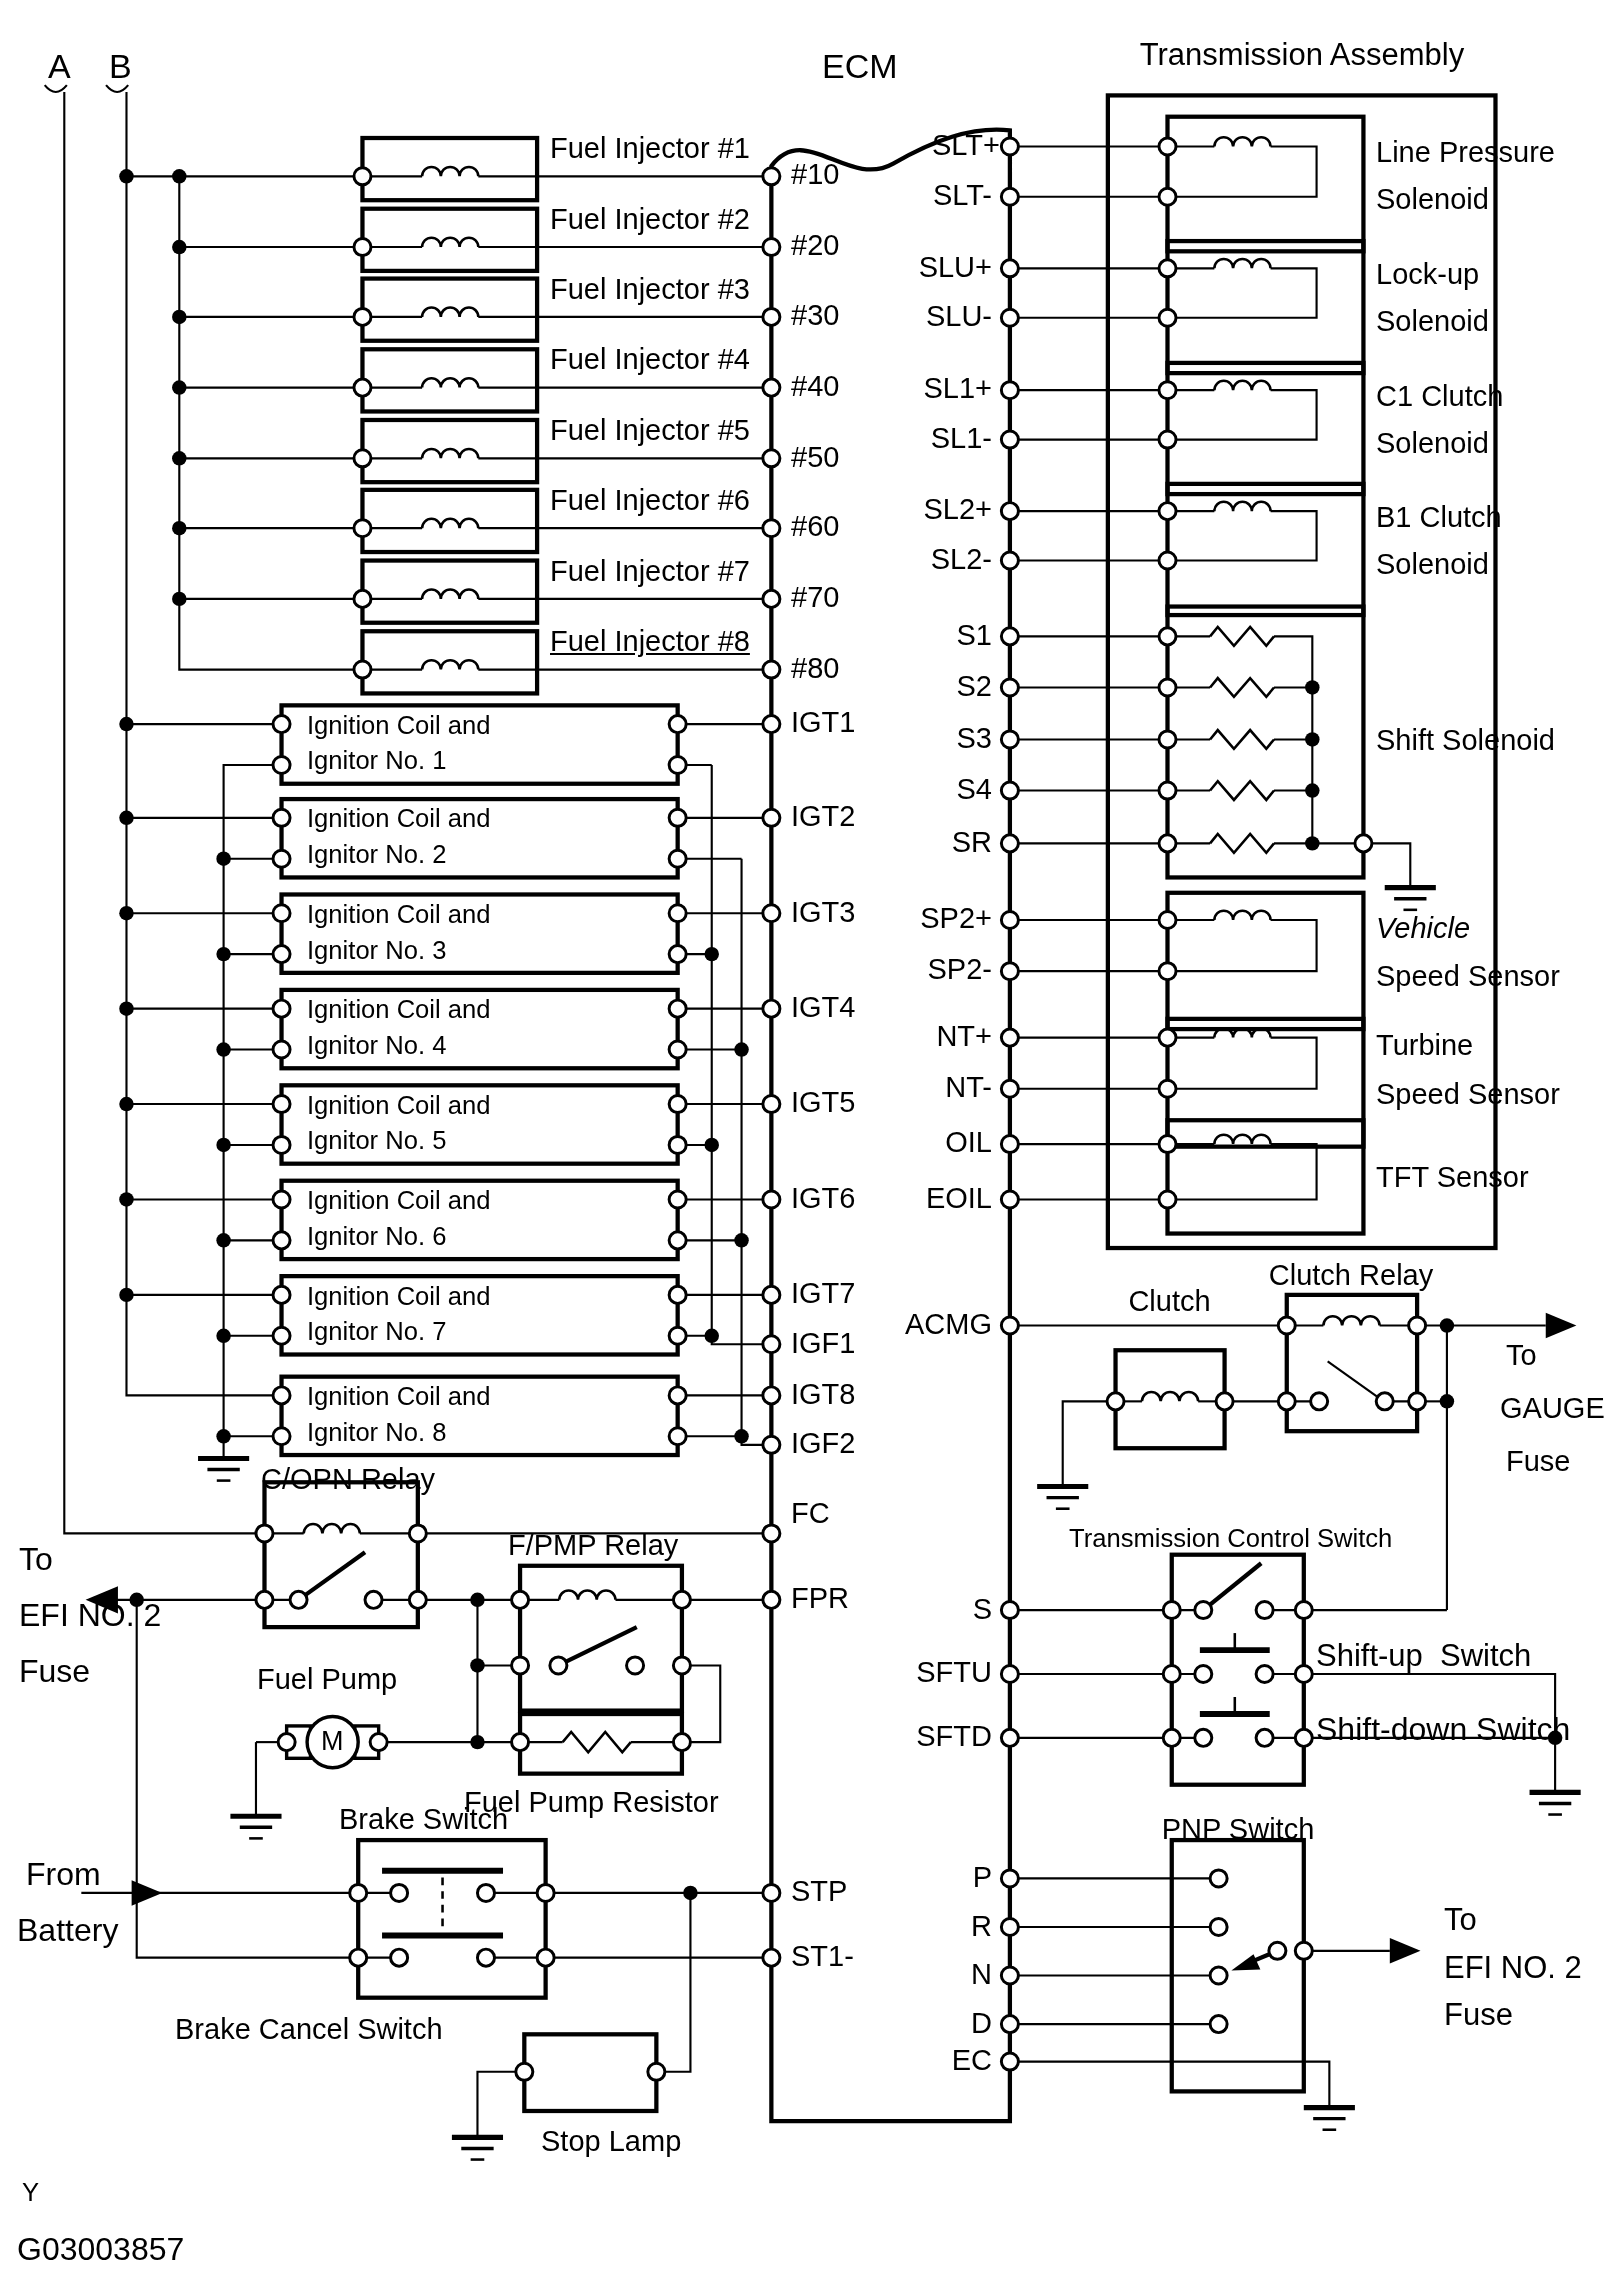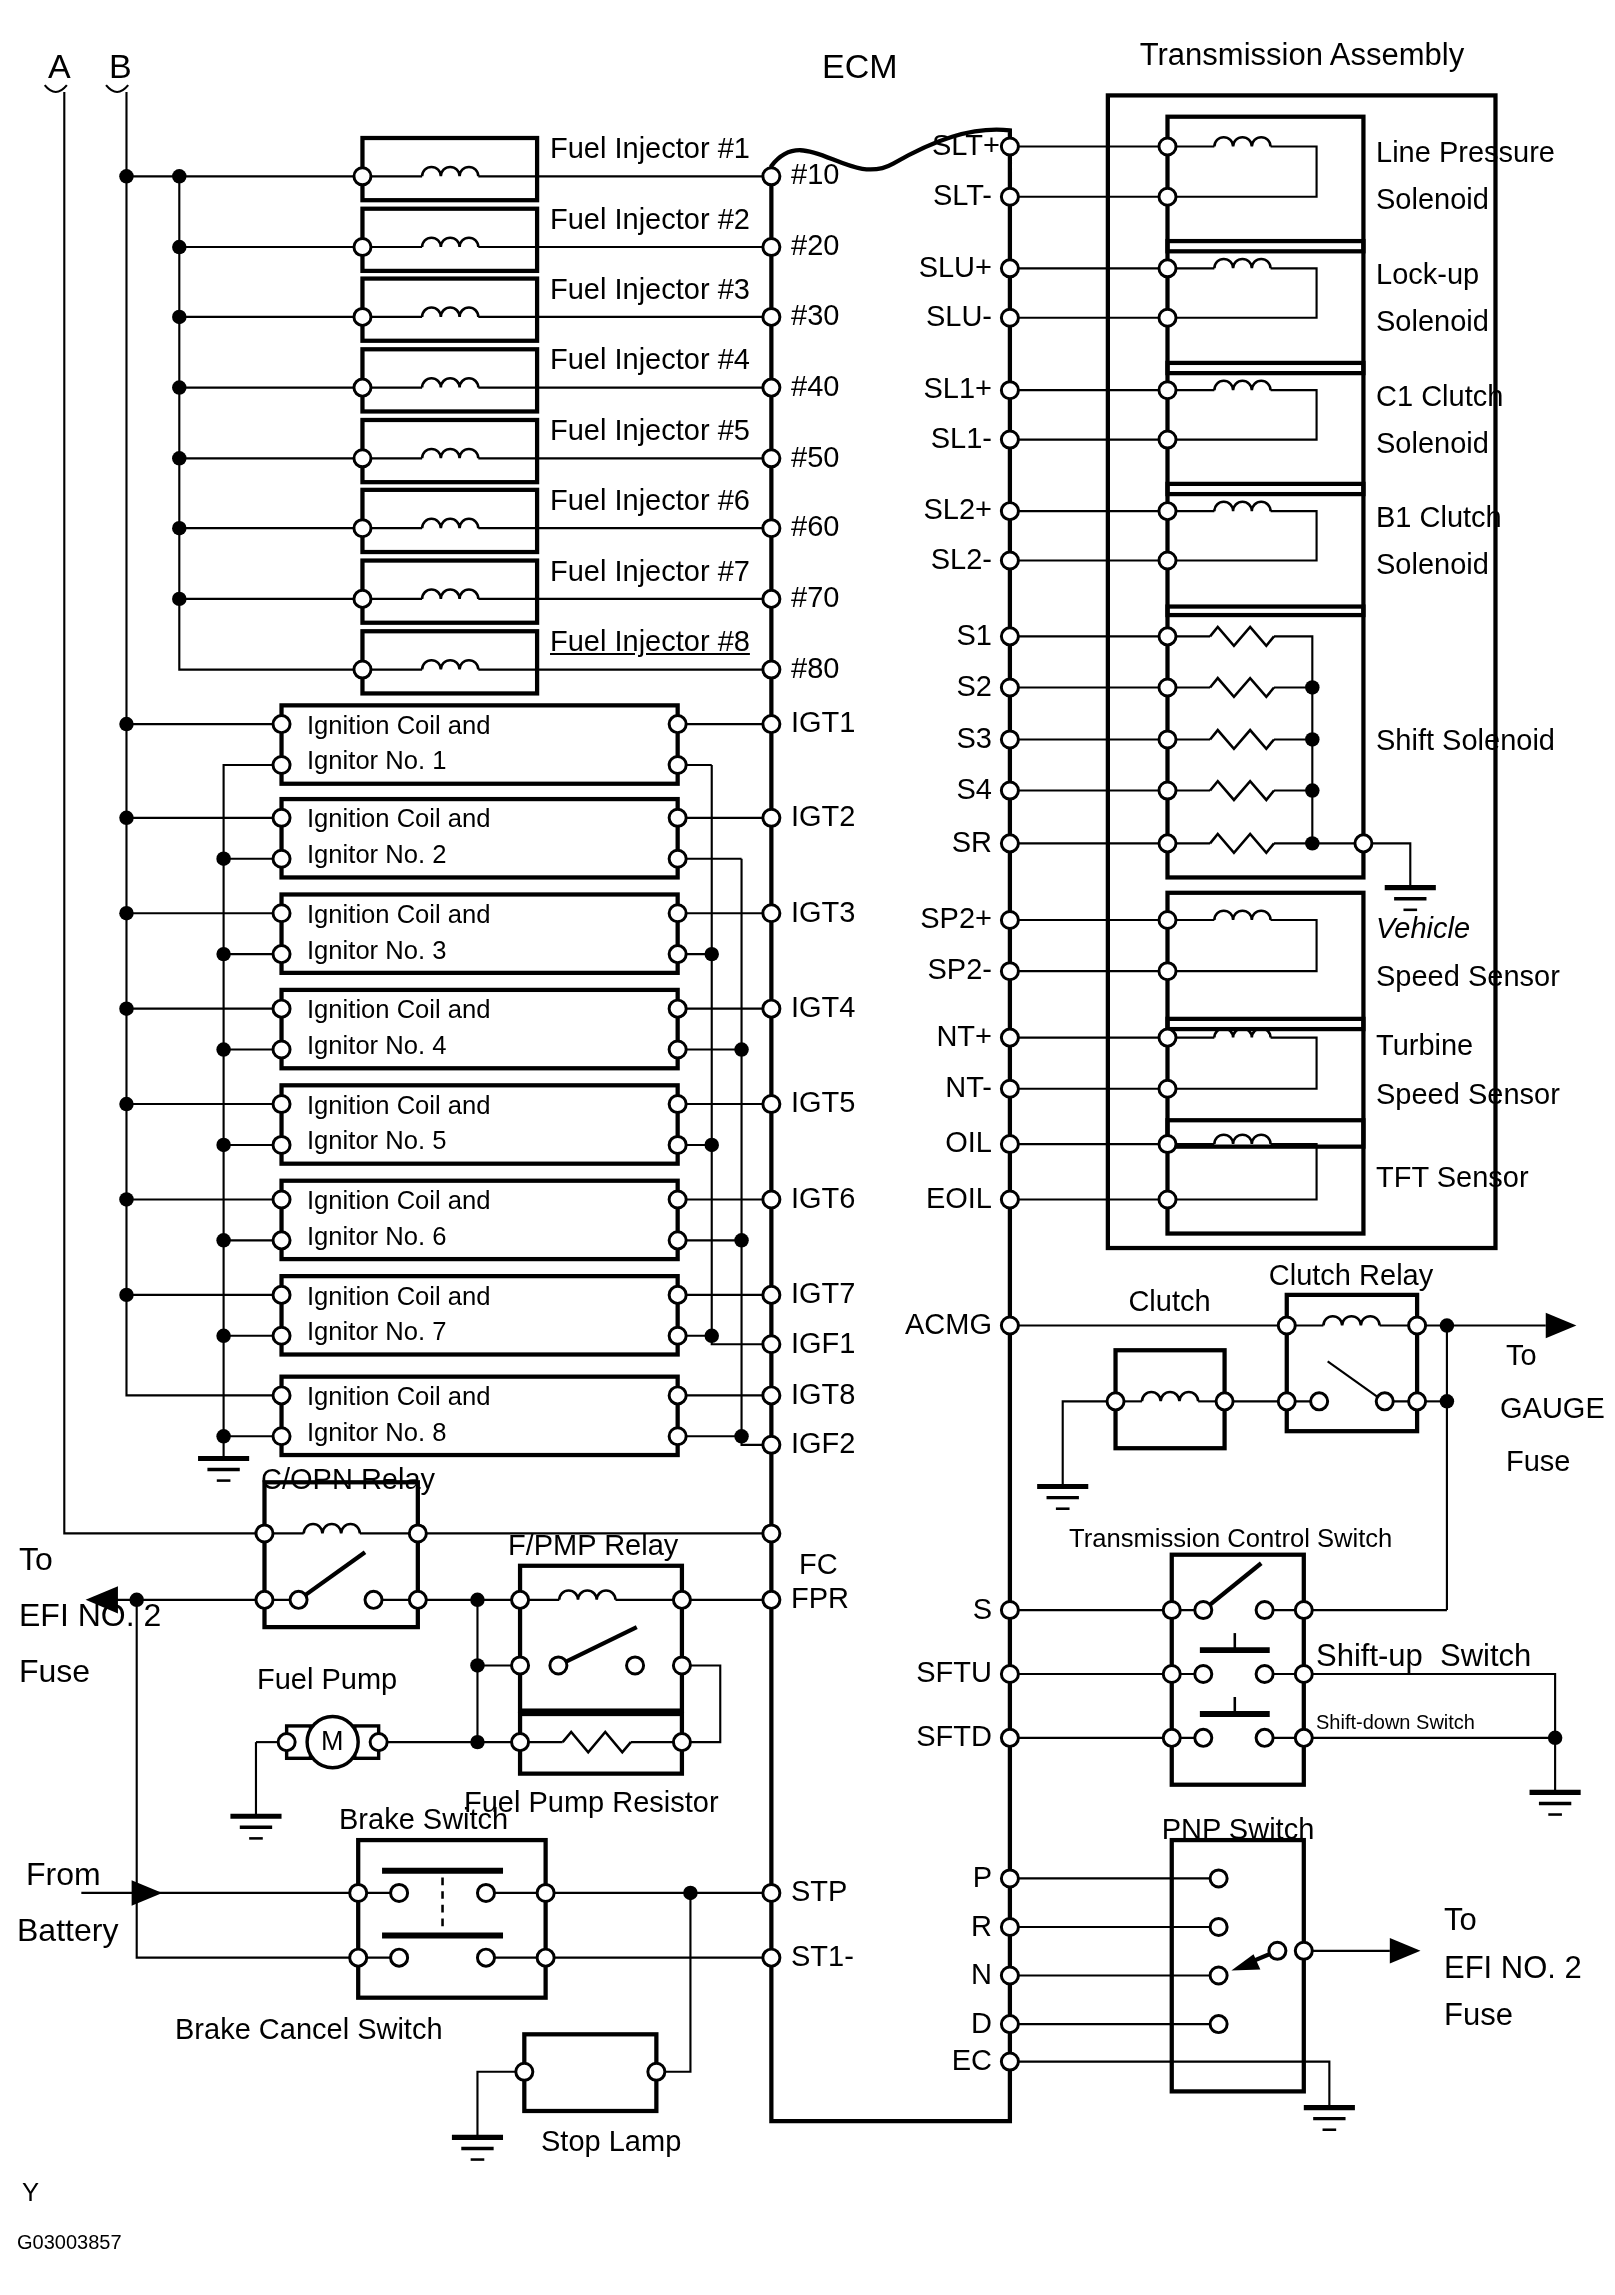--- a/index.html
+++ b/index.html
@@ -1,21 +1,21 @@
 <!DOCTYPE html>
 <html style="font-size:13.6px"><head>
 <meta charset="utf-8">
 <style>
   html,body{margin:0;padding:0;background:#fff;}
   #stage{position:relative;width:1616px;height:2295px;background:#ffffff;overflow:hidden;
          font-family:"Liberation Sans", sans-serif;color:#000;}
   #stage svg{position:absolute;left:0;top:0;}
   .lbl{position:absolute;white-space:pre;color:#000;line-height:1.15;}
   .f40{font-size:34px}.f38{font-size:32px}.f36{font-size:31px}.f34{font-size:29px}
-  .f32{font-size:27px}.f30{font-size:25.6px}.f28{font-size:20px}
+  .f32{font-size:27px}.f30{font-size:25.6px}.f28{font-size:32px}
   .ctr{text-align:center}
   .rt{text-align:right}
 </style>
 </head>
 <body>
 
 <div id="stage">
 
 <svg width="1616" height="2295" viewBox="0 0 1896 2694">
   <g stroke="#000" fill="none">
@@ -620,21 +620,21 @@
 <div class="lbl f34" style="left:791px;top:706px;">IGT1</div>
 <div class="lbl f34" style="left:791px;top:800px;">IGT2</div>
 <div class="lbl f34" style="left:791px;top:896px;">IGT3</div>
 <div class="lbl f34" style="left:791px;top:991px;">IGT4</div>
 <div class="lbl f34" style="left:791px;top:1086px;">IGT5</div>
 <div class="lbl f34" style="left:791px;top:1182px;">IGT6</div>
 <div class="lbl f34" style="left:791px;top:1277px;">IGT7</div>
 <div class="lbl f34" style="left:791px;top:1327px;">IGF1</div>
 <div class="lbl f34" style="left:791px;top:1378px;">IGT8</div>
 <div class="lbl f34" style="left:791px;top:1427px;">IGF2</div>
-<div class="lbl f34" style="left:791px;top:1548px;margin-left:8px;">FC</div>
+<div class="lbl f34" style="left:791px;top:1497px;">FC</div>
 <div class="lbl f34" style="left:791px;top:1582px;">FPR</div>
 <div class="lbl f34" style="left:791px;top:1875px;">STP</div>
 <div class="lbl f34" style="left:791px;top:1940px;">ST1-</div>
 
 <div class="lbl f34 rt" style="left:864px;top:129px;width:136px;">SLT+</div>
 <div class="lbl f34 rt" style="left:856px;top:179px;width:136px;">SLT-</div>
 <div class="lbl f34 rt" style="left:856px;top:251px;width:136px;">SLU+</div>
 <div class="lbl f34 rt" style="left:856px;top:300px;width:136px;">SLU-</div>
 <div class="lbl f34 rt" style="left:856px;top:372px;width:136px;">SL1+</div>
 <div class="lbl f34 rt" style="left:856px;top:422px;width:136px;">SL1-</div>

